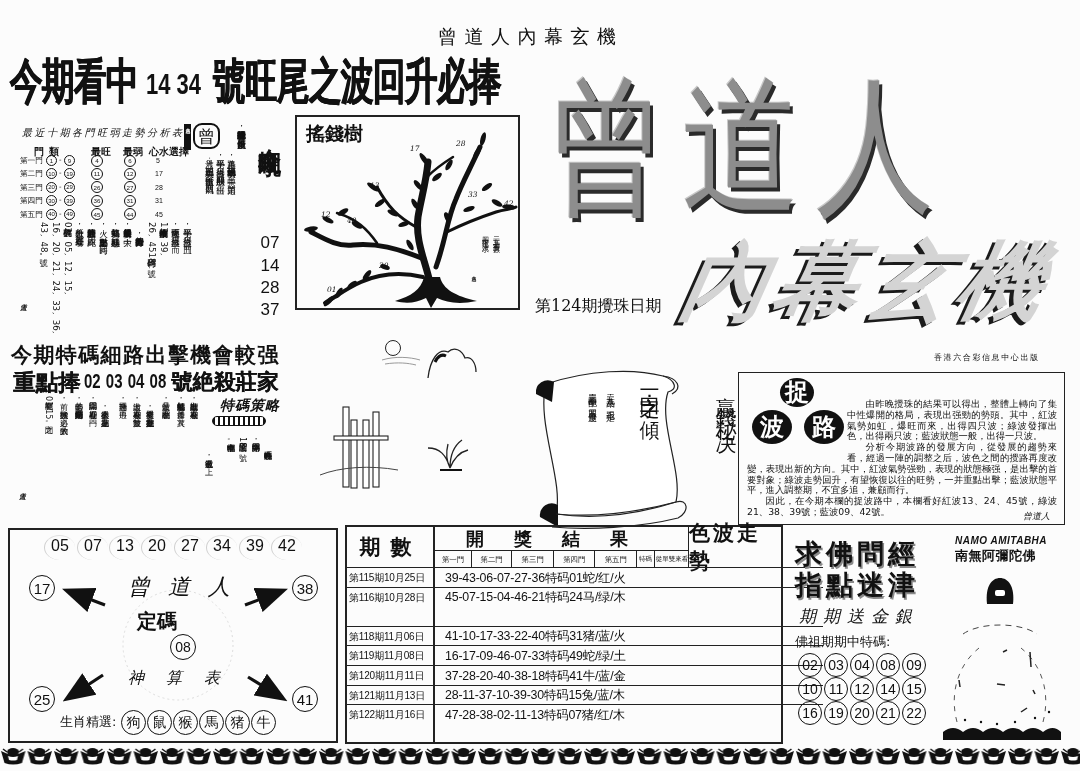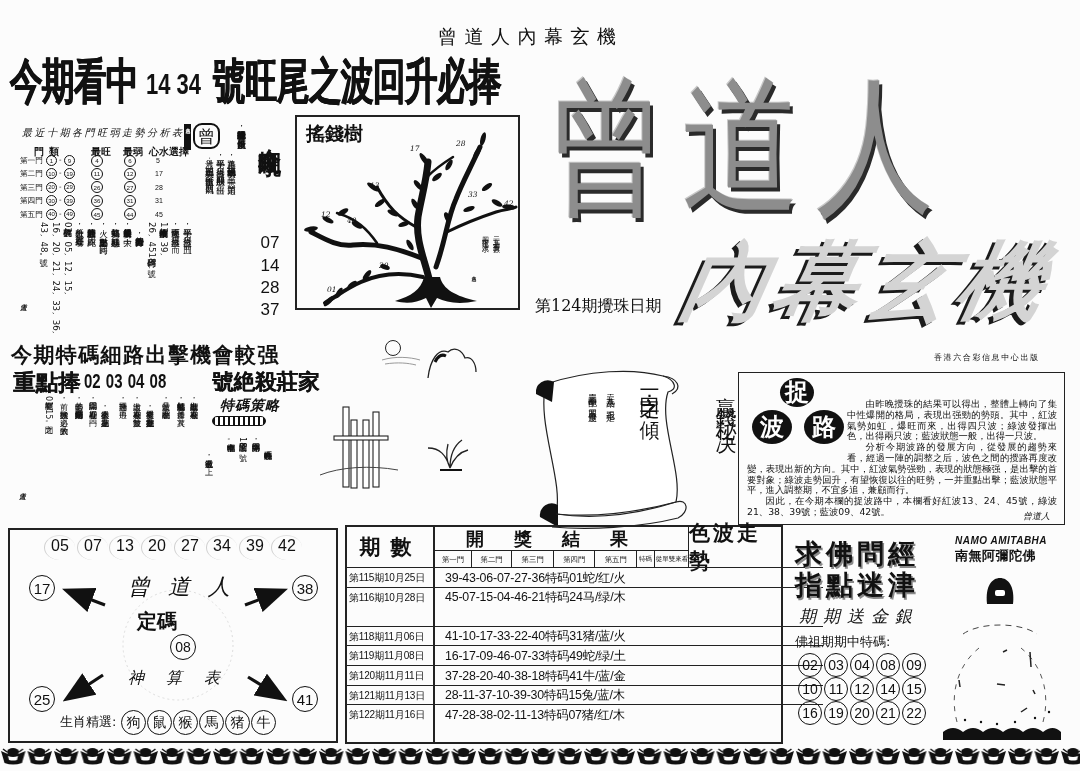--- a/index.html
+++ b/index.html
@@ -35,21 +35,21 @@
   .col8 { font-size:8.1px; line-height:12px; }
   .sig { font-size:7px; font-style:italic; }
 
   .hot-title { left:255px; top:130px; font-size:23px; font-weight:bold; letter-spacing:2px; font-family:"DejaVu Serif", serif; }
   .hot-num { left:257px; width:26px; text-align:center; font-size:17px; font-family:"Liberation Sans", sans-serif; }
 
   .sp1 { left:11px; top:341px; font-size:21px; font-weight:bold; letter-spacing:1.4px; }
   .sp2a { left:13px; top:367px; font-size:22.5px; font-weight:bold; text-shadow:0.5px 0 0 #111; }
   .sp2n { left:84px; top:370px; font-size:15px; font-weight:bold; line-height:1; transform:scaleY(1.35); transform-origin:top left;
           font-family:"Liberation Sans", sans-serif; word-spacing:1px; }
-  .sp2b { left:171px; top:367px; font-size:21.5px; font-weight:bold; text-shadow:0.5px 0 0 #111;margin-left:41px; }
+  .sp2b { left:171px; top:367px; font-size:21.5px; font-weight:bold; text-shadow:0.5px 0 0 #111; }
 
   .badge-text { left:220px; top:397px; font-size:14px; font-weight:bold; font-style:italic; letter-spacing:1px; }
   .badge-bar { left:212px; top:416px; width:52px; height:8px; border:1.2px solid #111; border-radius:5px;
                background:repeating-linear-gradient(90deg,#111 0 2px,#fff 2px 5px); }
 
   
   .tree-box { left:295px; top:115px; width:225px; height:195px; border:2px solid #222; box-sizing:border-box; }
   .tree-title { left:306px; top:121px; font-size:19px; font-weight:bold; }
   .leaf-num { font-size:7.5px; font-style:italic; font-family:"DejaVu Serif", serif; }
   .poem { font-size:7px; letter-spacing:1.5px; }

